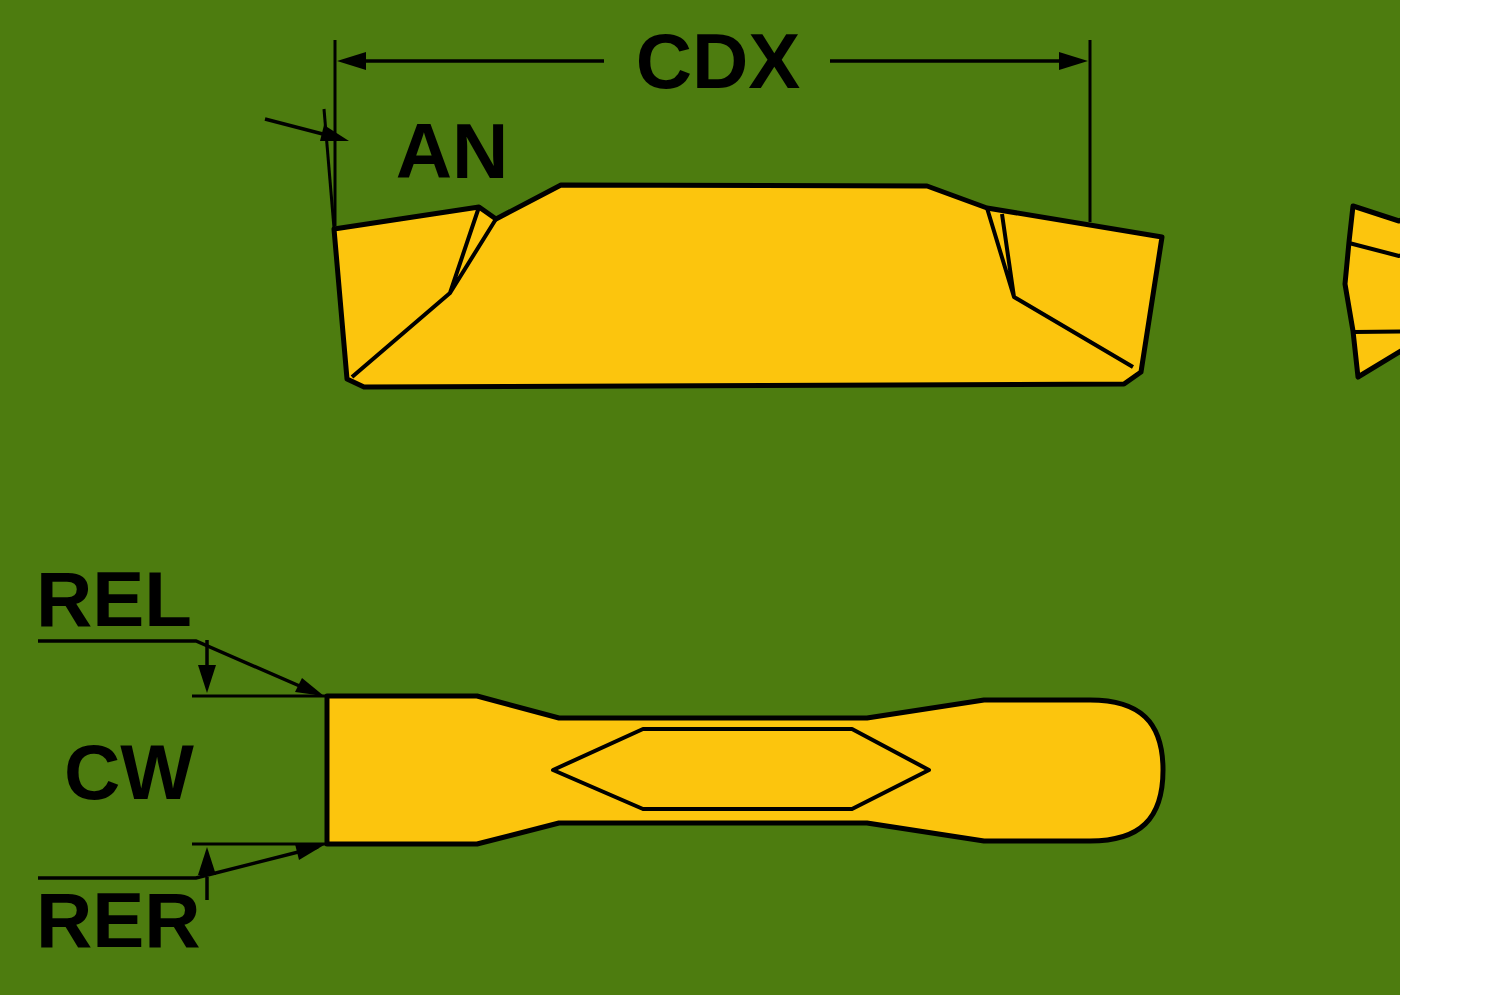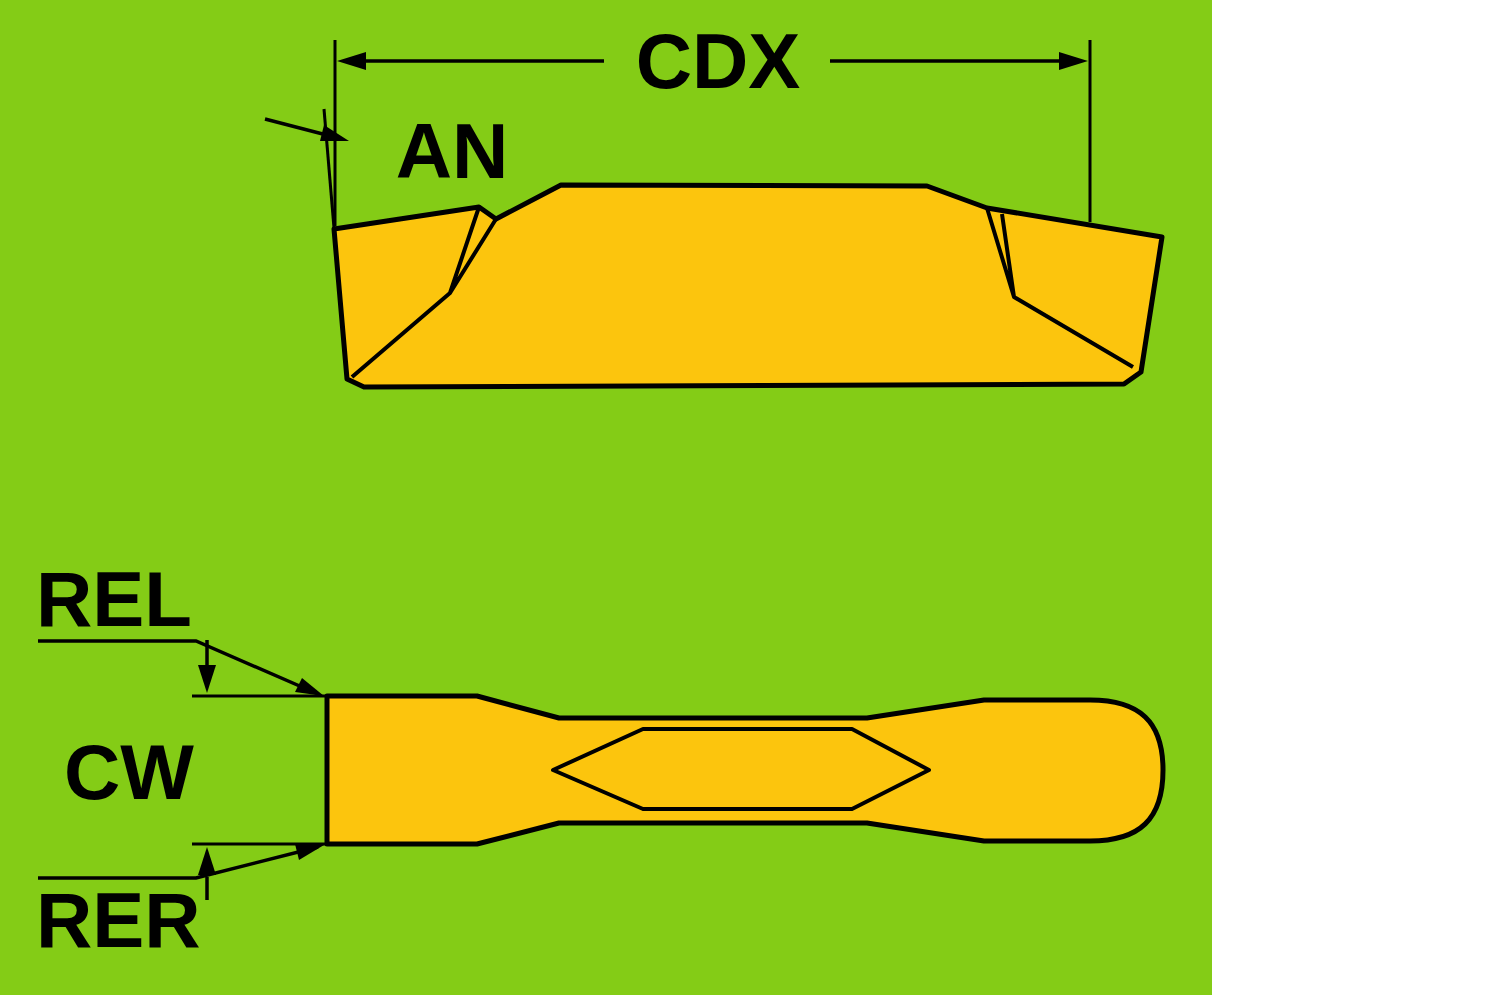--- a/index.html
+++ b/index.html
@@ -2,23 +2,23 @@
 <html><head>
 <meta charset="utf-8">
 <style>
   html, body {
     margin: 0;
     padding: 0;
     background: #ffffff;
   }
   .canvas {
     position: relative;
-    width: 1212px;
+    width: 1400px;
     height: 995px;
-    background: #84cc16;
+    background: #4d7c0f;
     overflow: hidden;
   }
   svg { display: block; }
 
   .shape {
     stroke: #000000;
     stroke-width: 5;
     stroke-linejoin: round;
   }
   .iline {

